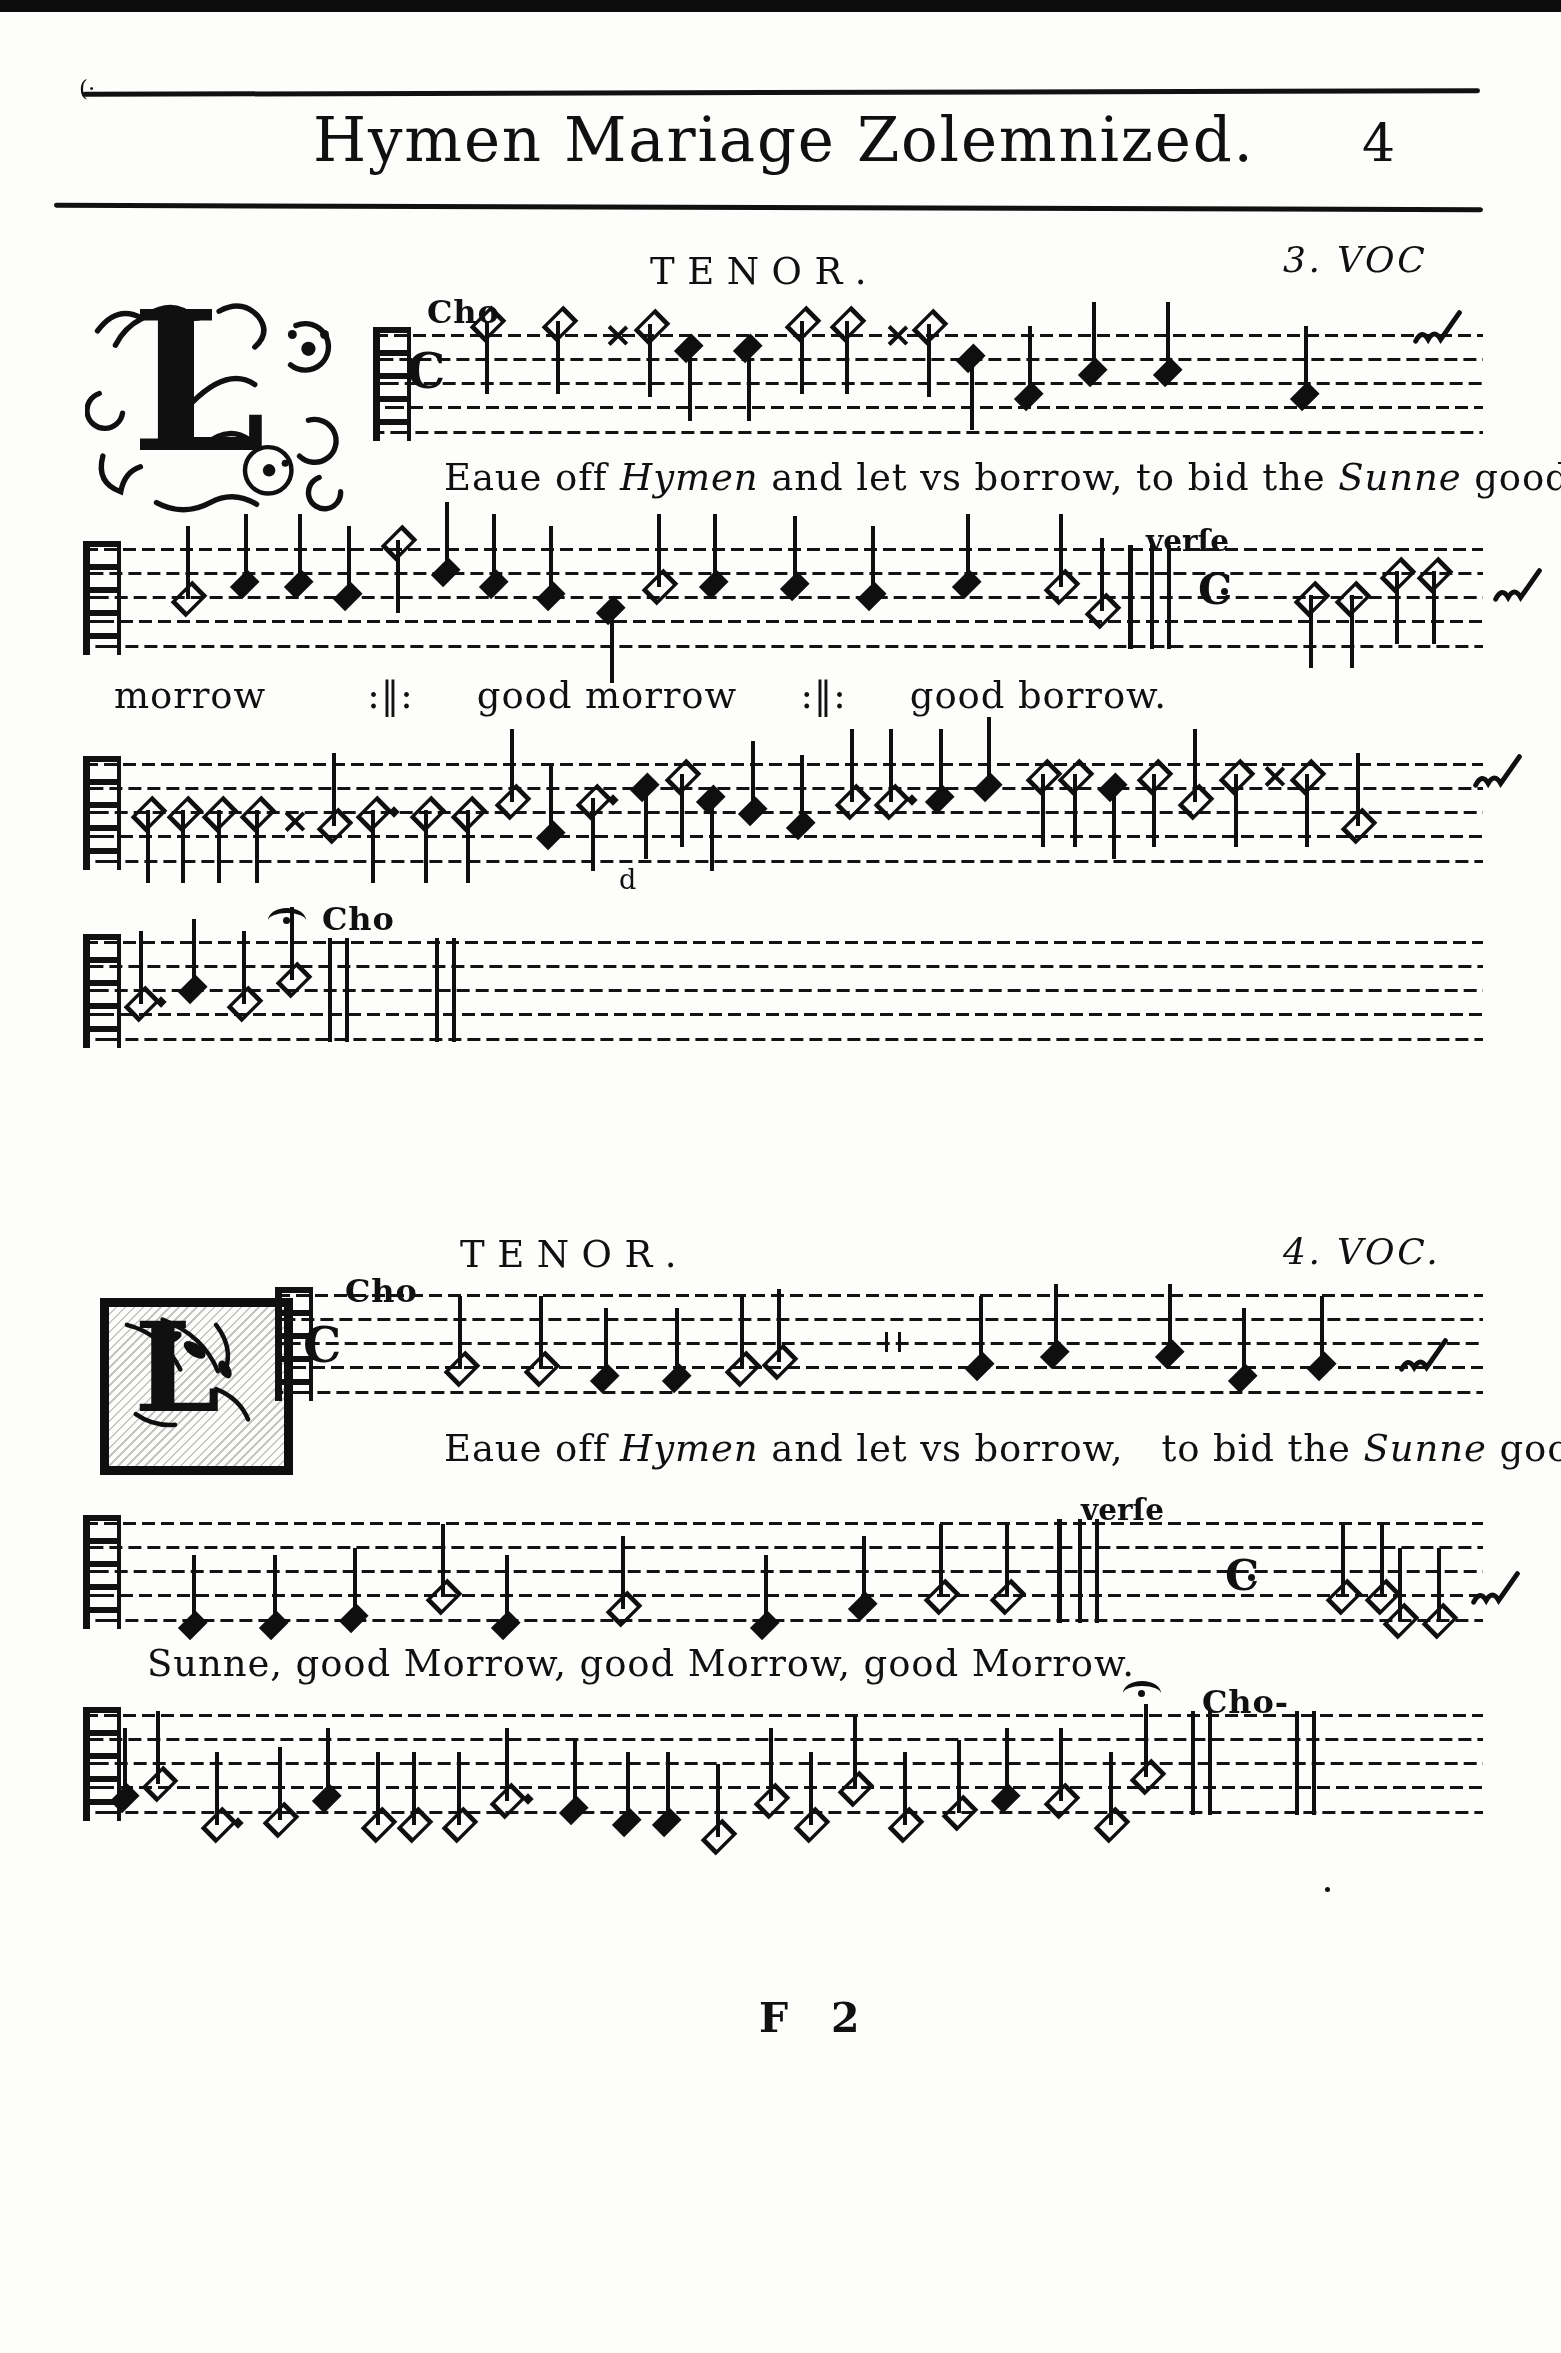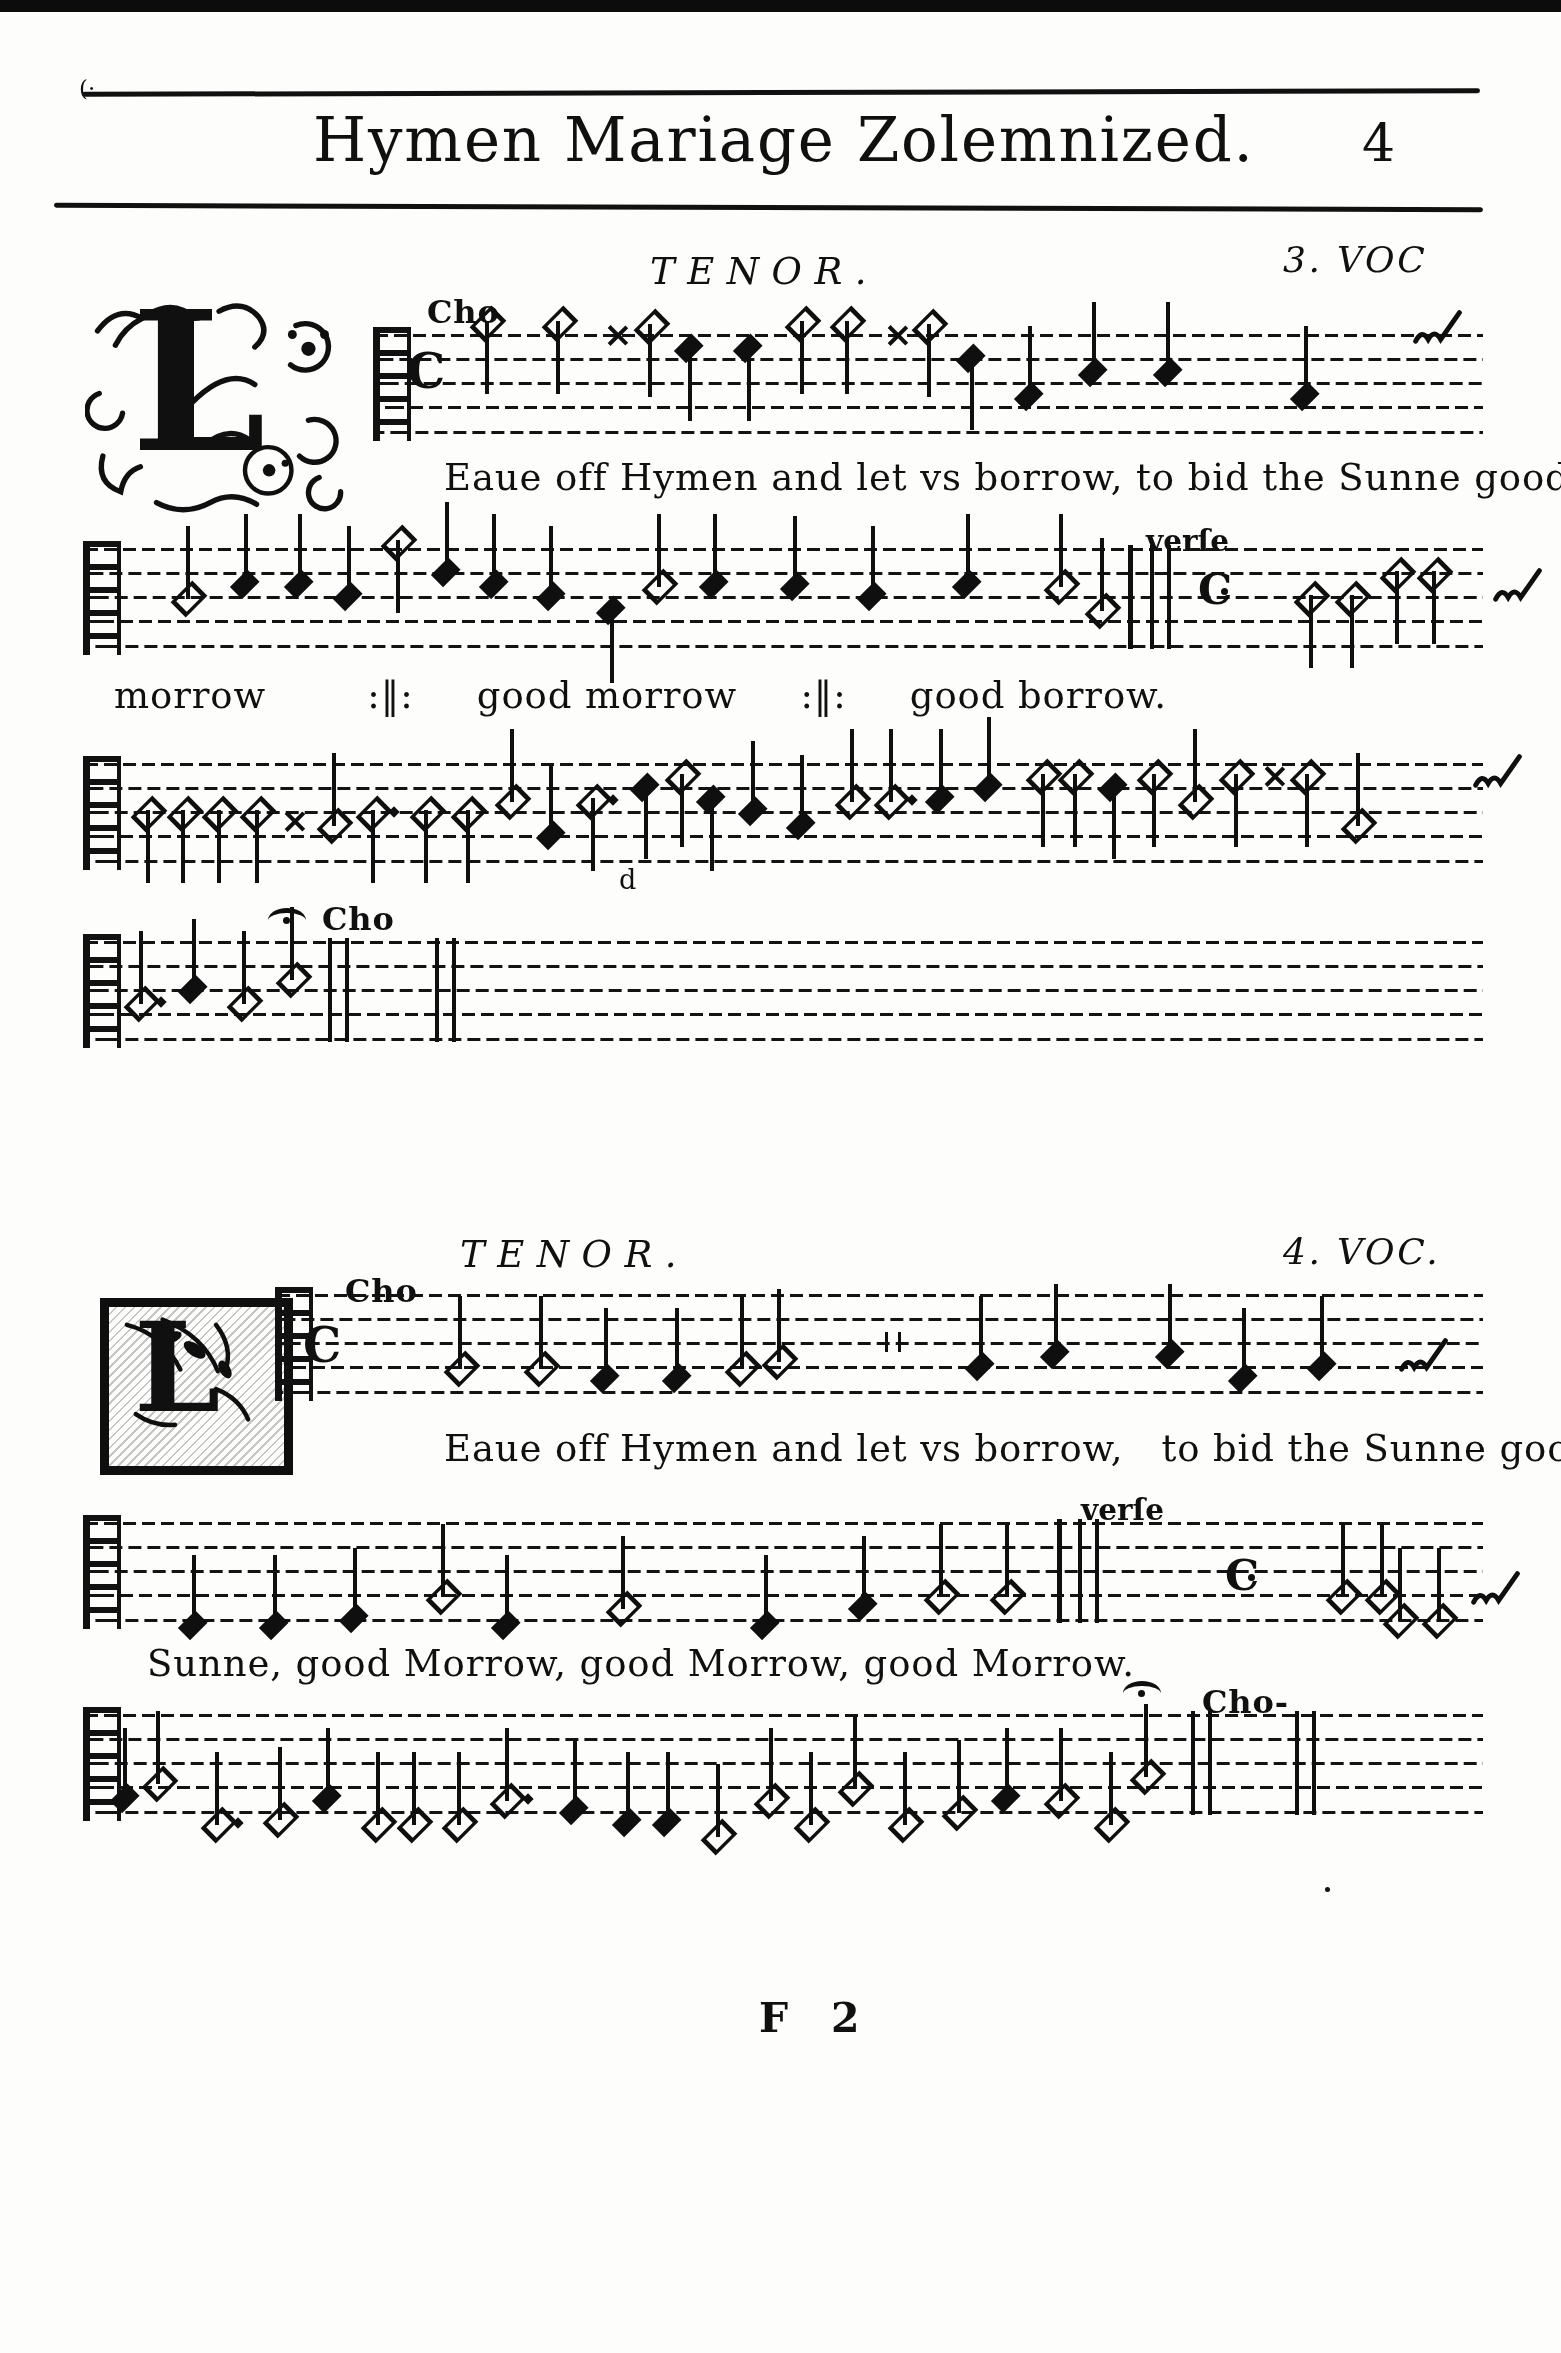--- a/index.html
+++ b/index.html
@@ -12,38 +12,38 @@
   .abs{position:absolute;}
   
   #top-bar{left:0;top:0;width:1561px;height:11.6px;background:#0c0c0c;}
   .rule{background:#111;border-radius:2.7px;}
   #rule1{left:82px;top:90px;width:1398px;height:4.5px;transform:rotate(-0.15deg);}
   #rule1-tick{left:79px;top:75px;font-size:23px;}
   #rule2{left:54px;top:205px;width:1429px;height:5.4px;transform:rotate(0.18deg);}
   #page-title{left:313px;top:104px;font-size:61px;letter-spacing:1.8px;white-space:pre;}
   #page-number{left:1362px;top:113px;font-size:52px;letter-spacing:3.6px;}
   
-  .part-label{font-style:italic;font-size:37px;letter-spacing:12.5px;}
+  .part-label{font-size:37px;letter-spacing:12.5px;}
   .voc-label{font-style:italic;font-size:36px;letter-spacing:2.7px;}
   #tenor-label{left:650px;top:250px;}
   #tenor-voc{left:1283px;top:239px;}
   #basis-label{left:460px;top:1233px;}
   #bass-voc{left:1283px;top:1231px;}
   
   .cho{font-size:32px;font-weight:bold;letter-spacing:0.9px;}
   .verse{font-size:29.5px;font-weight:bold;}
   #cho-t1{left:427px;top:293px;}
   #cho-t4{left:322px;top:900px;}
   #verse-t{left:1146px;top:523px;}
   #cho-b1{left:345px;top:1272px;}
   #verse-b{left:1081px;top:1492px;}
   #cho-b3{left:1202px;top:1683px;}
   
   .lyric{font-size:37px;white-space:pre;letter-spacing:0.9px;}
-  .lyric .it{}
+  .lyric .it{font-style:italic;}
   #tl1{left:444px;top:456px;}
   #tl2{left:114px;top:674px;}
   #bl1{left:444px;top:1427px;}
   #bl2{left:147px;top:1642px;}
   
   #tenor-initial{left:85px;top:295px;width:286px;height:222px;}
   #tenor-initial .big-letter{position:absolute;left:46px;top:-25px;font-size:192px;font-weight:bold;}
   #bass-initial{left:100px;top:1298px;width:175px;height:159px;border:9px solid #0f0f0f;
     background:repeating-linear-gradient(135deg,rgba(0,0,0,0) 0 4.5px,rgba(0,0,0,0.22) 4.5px 6.3px);}
   #bass-initial .big-letter{position:absolute;left:25px;top:-10.7px;font-size:123px;font-weight:bold;}

